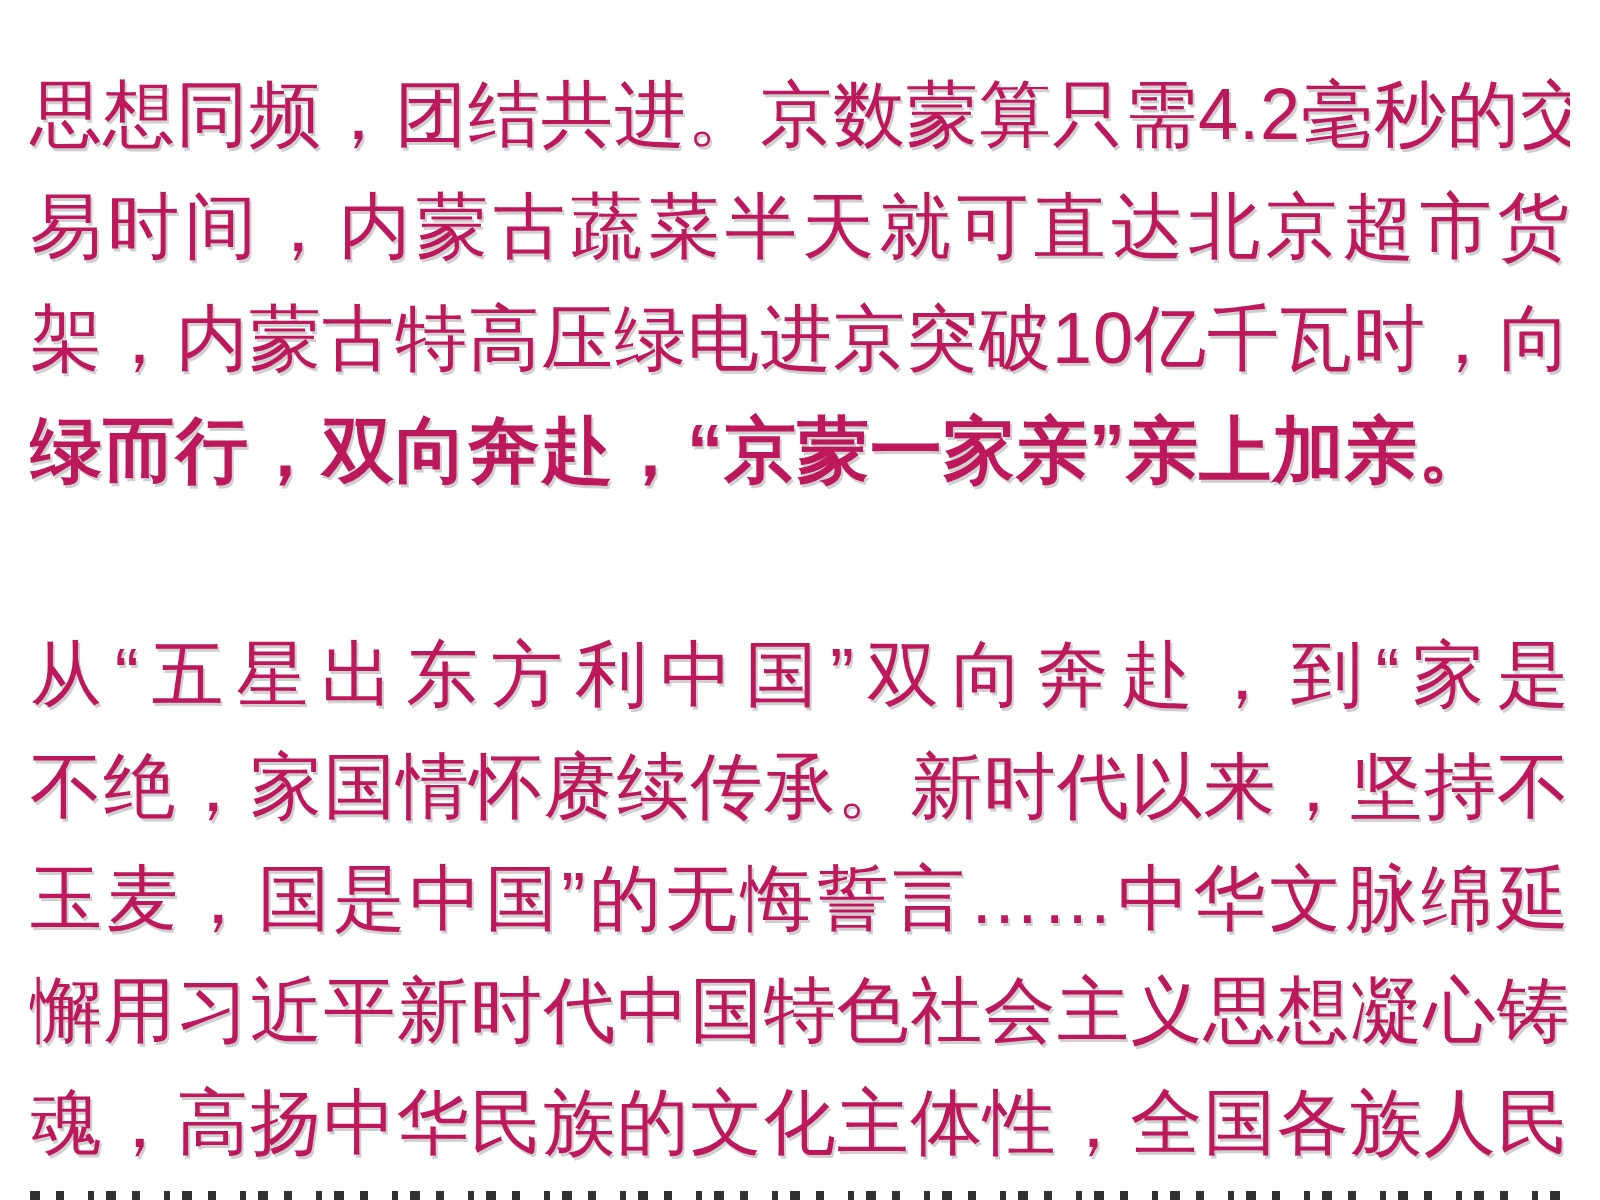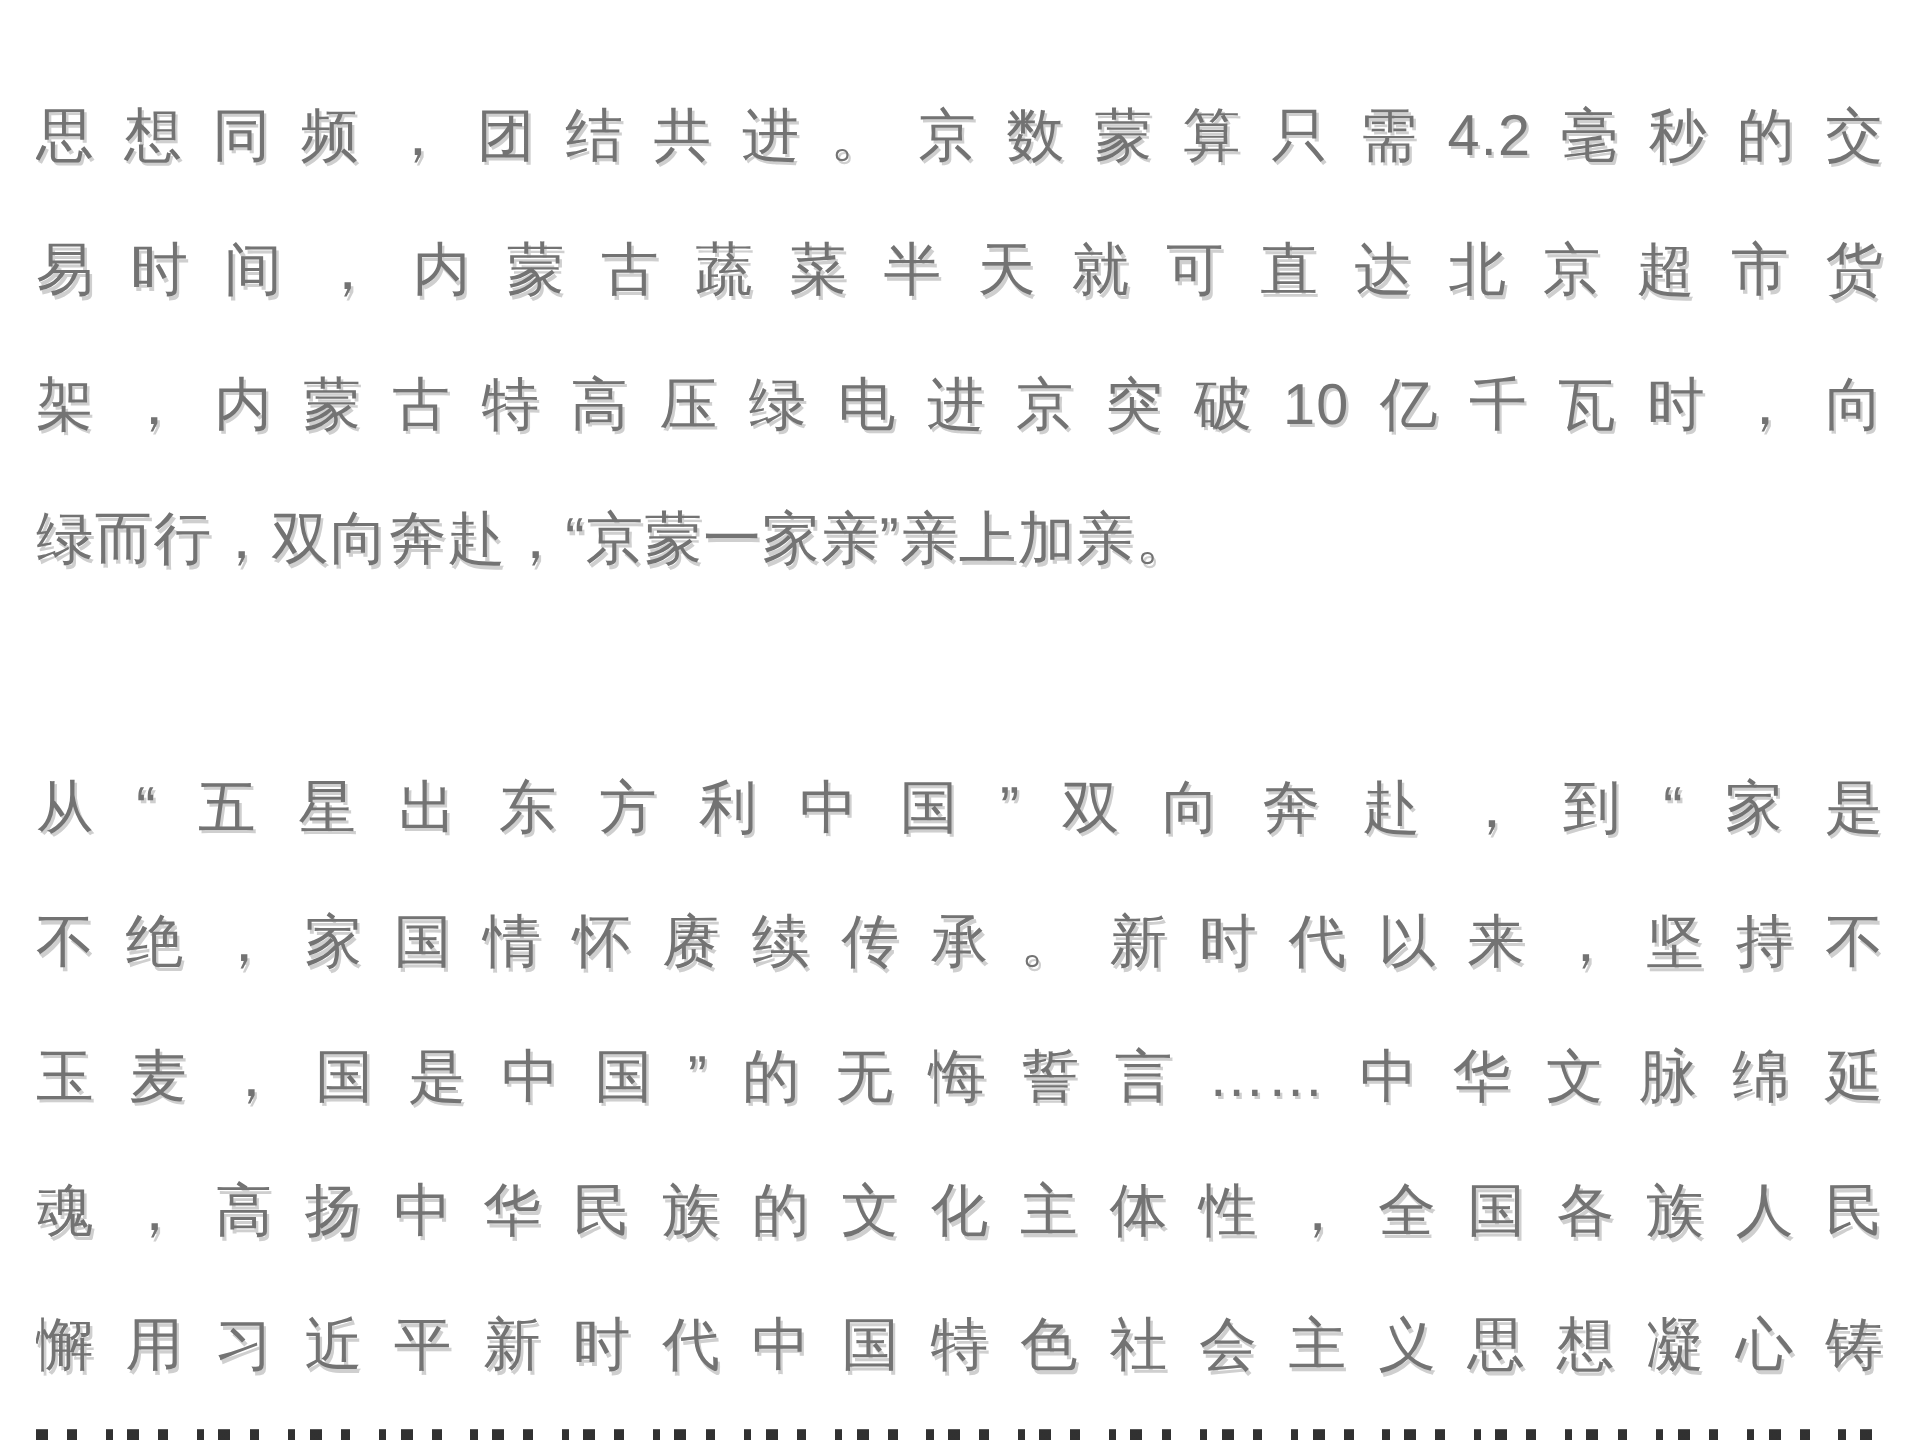--- a/index.html
+++ b/index.html
@@ -20,35 +20,36 @@
     inset: 0;
     padding: 58px 30px 0 30px;
     box-sizing: border-box;
     background: #ffffff;
   }
   .para {
     margin: 0 0 112px 0;
     padding: 0;
   }
   .line {
-    font-size: 48px;
+    font-size: 72px;
     line-height: 112px;
-    color: #737373;
+    color: #be185d;
     font-weight: 400;
     letter-spacing: 1px;
     white-space: nowrap;
     text-align: justify;
     text-align-last: justify;
     text-justify: inter-character;
     text-shadow: 2px 3px 0 #cfcfcf;
     overflow: hidden;
   }
   .line.last-left {
     text-align: left;
     text-align-last: left;
+    font-weight: bold;
   }
   
   .clipped-line {
     position: absolute;
     left: 30px;
     right: 30px;
     bottom: 0;
     height: 9px;
     background:
       repeating-linear-gradient(90deg,
@@ -70,19 +71,19 @@
     <div class="line">思想同频，团结共进。京数蒙算只需4.2毫秒的交</div>
     <div class="line">易时间，内蒙古蔬菜半天就可直达北京超市货</div>
     <div class="line">架，内蒙古特高压绿电进京突破10亿千瓦时，向</div>
     <div class="line last-left">绿而行，双向奔赴，“京蒙一家亲”亲上加亲。</div>
   </div>
 
   <div class="para">
     <div class="line">从“五星出东方利中国”双向奔赴，到“家是</div>
     <div class="line">不绝，家国情怀赓续传承。新时代以来，坚持不</div>
     <div class="line">玉麦，国是中国”的无悔誓言……中华文脉绵延</div>
+    <div class="line">懈用习近平新时代中国特色社会主义思想凝心铸</div>
     <div class="line">魂，高扬中华民族的文化主体性，全国各族人民</div>
-    <div class="line">懈用习近平新时代中国特色社会主义思想凝心铸</div>
   </div>
 
   <div class="clipped-line"></div>
 
 </div>
 
 </body></html>

